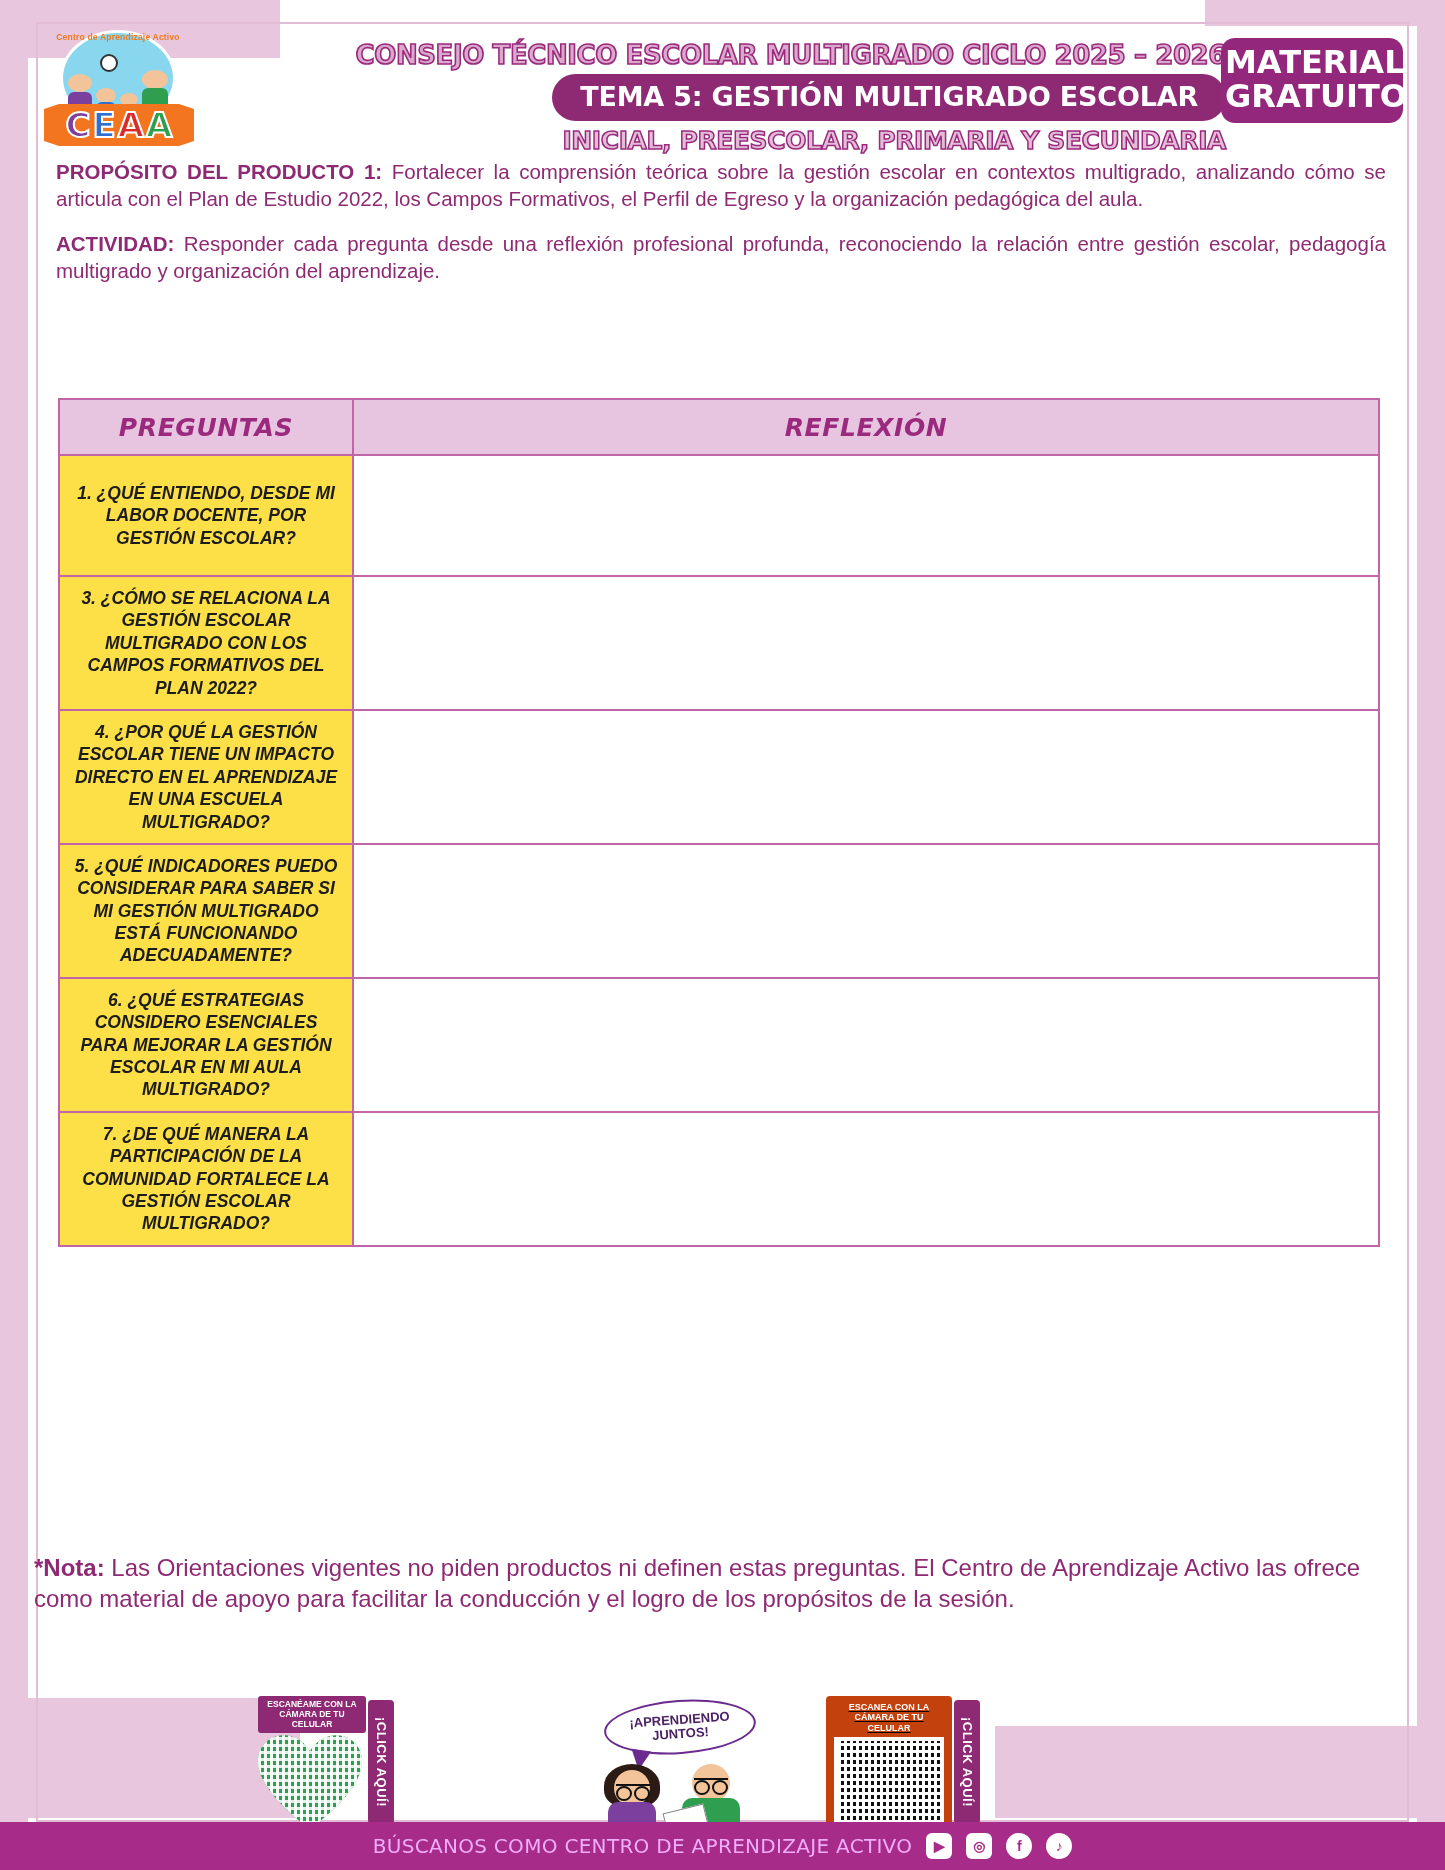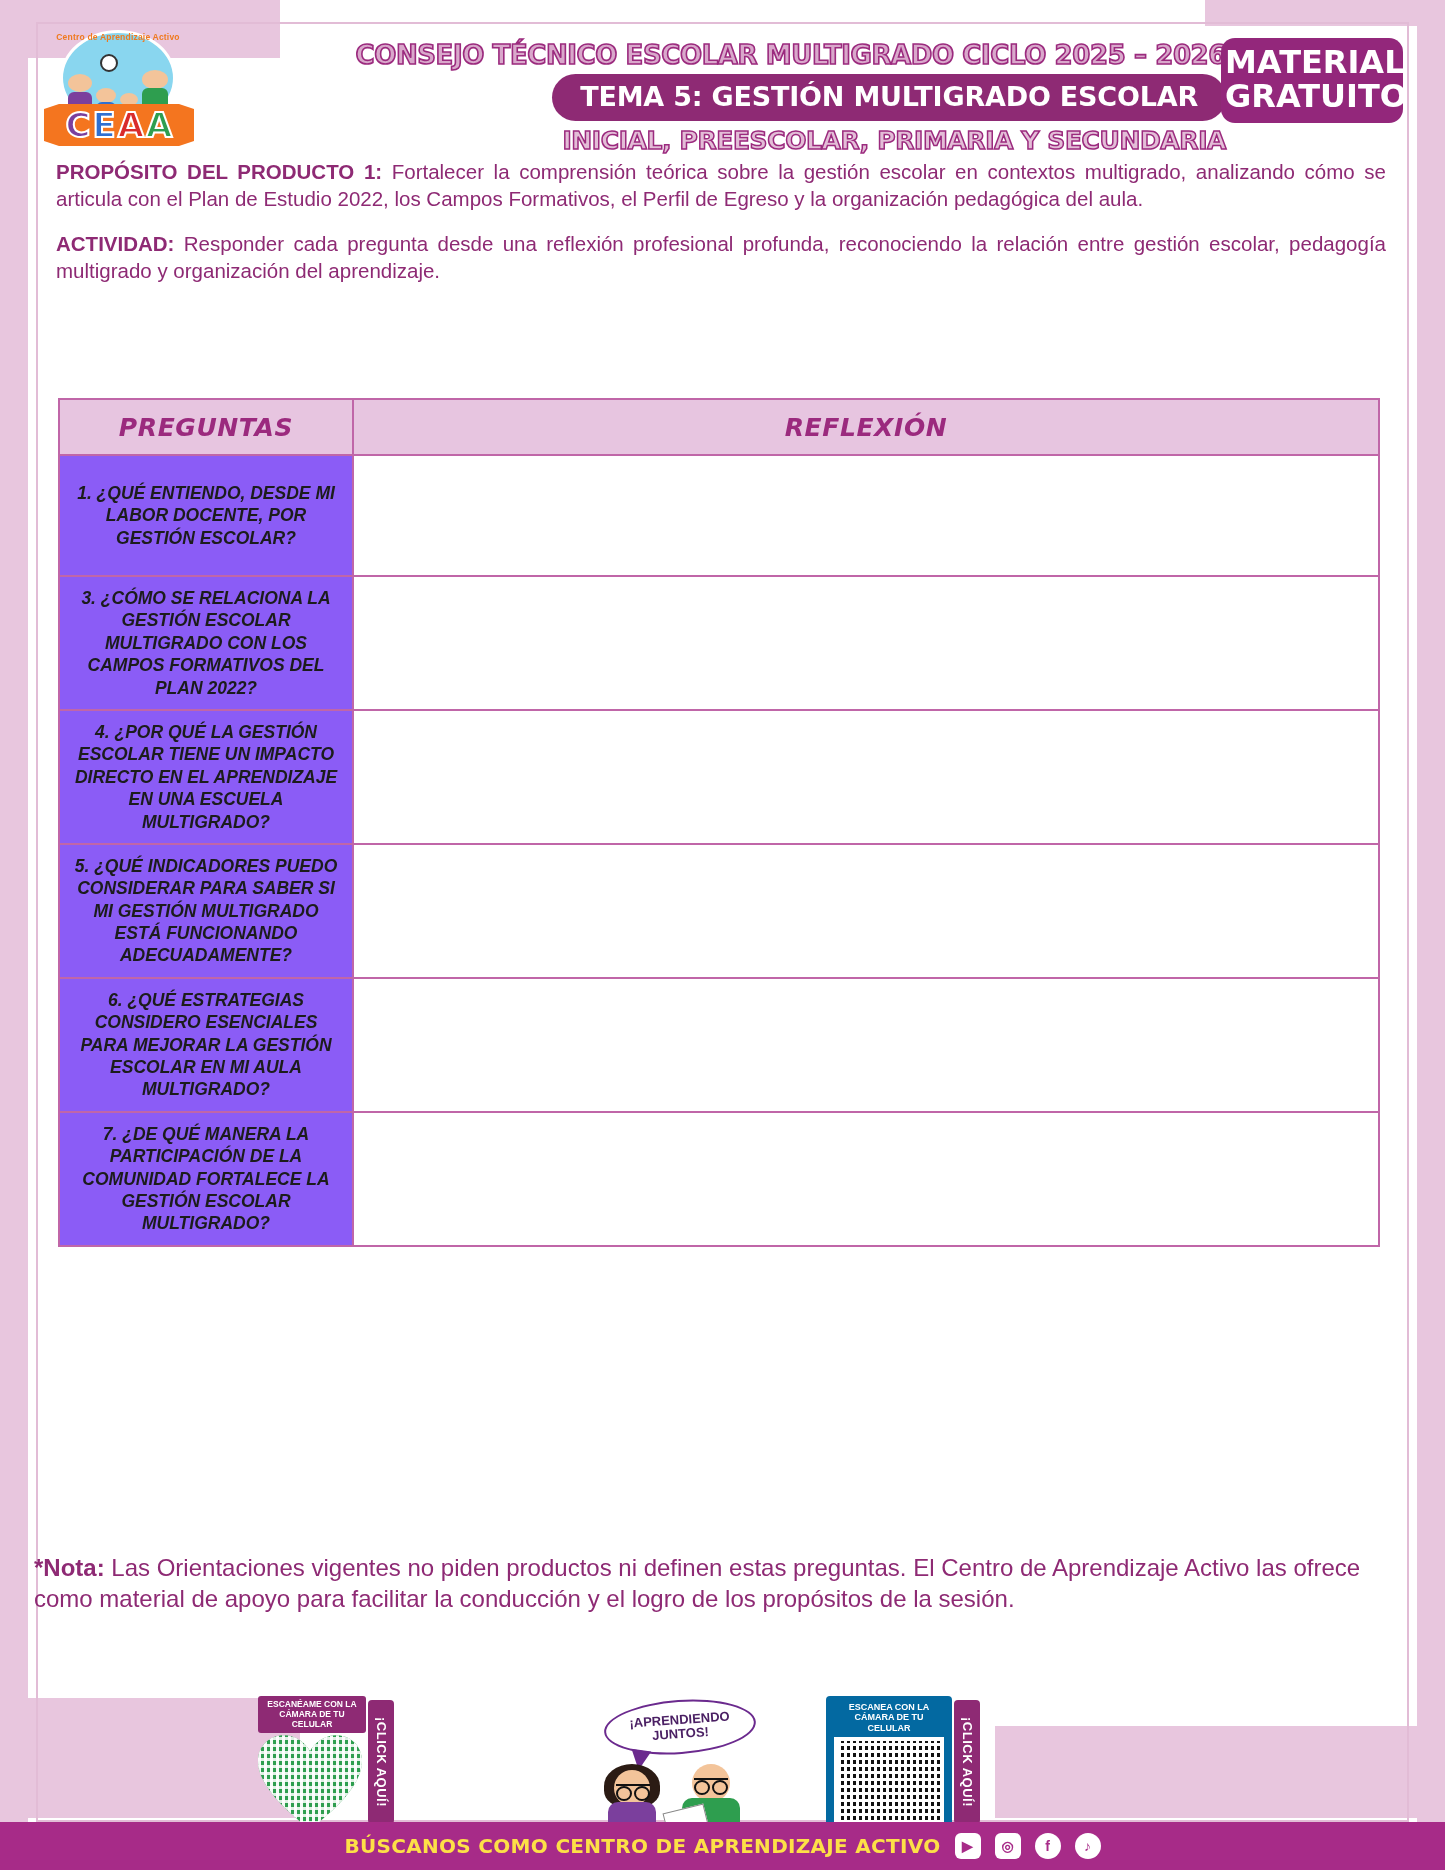--- a/index.html
+++ b/index.html
@@ -224,21 +224,21 @@
     background: #e7c5e0;
     color: #9b2a7e;
     font-family: "DejaVu Sans", sans-serif;
     font-size: 25px;
     font-weight: 900;
     letter-spacing: .6px;
     height: 56px;
   }
   .col-q { width: 294px; }
   .q-cell {
-    background: #8b5cf6;
+    background: #fde047;
     color: #1c1c1c;
     font-family: "Liberation Sans", sans-serif;
     font-weight: bold;
     font-size: 17.5px;
     line-height: 1.28;
     text-align: center;
     padding: 10px 12px;
   }
   .a-cell { background: #ffffff; }
 
@@ -287,24 +287,25 @@
     width: 100%; height: 100%;
     background-color: #2e9e4f;
     background-image:
       repeating-linear-gradient(90deg, rgba(255,255,255,.95) 0 3px, transparent 3px 6px),
       repeating-linear-gradient(0deg, rgba(255,255,255,.85) 0 3px, transparent 3px 7px);
   }
   .heart-mask {
     clip-path: path("M52,94 C10,62 0,40 0,26 C0,10 12,0 26,0 C38,0 48,8 52,16 C56,8 66,0 78,0 C92,0 104,10 104,26 C104,40 94,62 52,94 Z");
   }
   .qr-square-wrap {
-    background: #0369a1;
+    background: #c2410c;
     border-radius: 4px;
     padding: 6px 8px 4px;
     width: 126px;
+    text-decoration: underline;
   }
   .qr-square-caption {
     color: #ffffff;
     font-size: 9px;
     font-weight: bold;
     text-align: center;
     line-height: 1.15;
     margin-bottom: 4px;
   }
   .qr-square {
@@ -433,23 +434,23 @@
     bottom: 0;
     width: 1445px;
     height: 48px;
     background: #a72b88;
     display: flex;
     align-items: center;
     justify-content: center;
     gap: 14px;
   }
   .bottom-text {
-    color: #fde047;
+    color: #f0abfc;
     font-size: 20px;
-    font-weight: bold;
+    font-weight: normal;
     letter-spacing: .3px;
     font-family: "DejaVu Sans", sans-serif;
   }
   .soc {
     width: 26px; height: 26px;
     background: #ffffff;
     border-radius: 6px;
     color: #a72b88;
     font-size: 14px;
     font-weight: bold;

